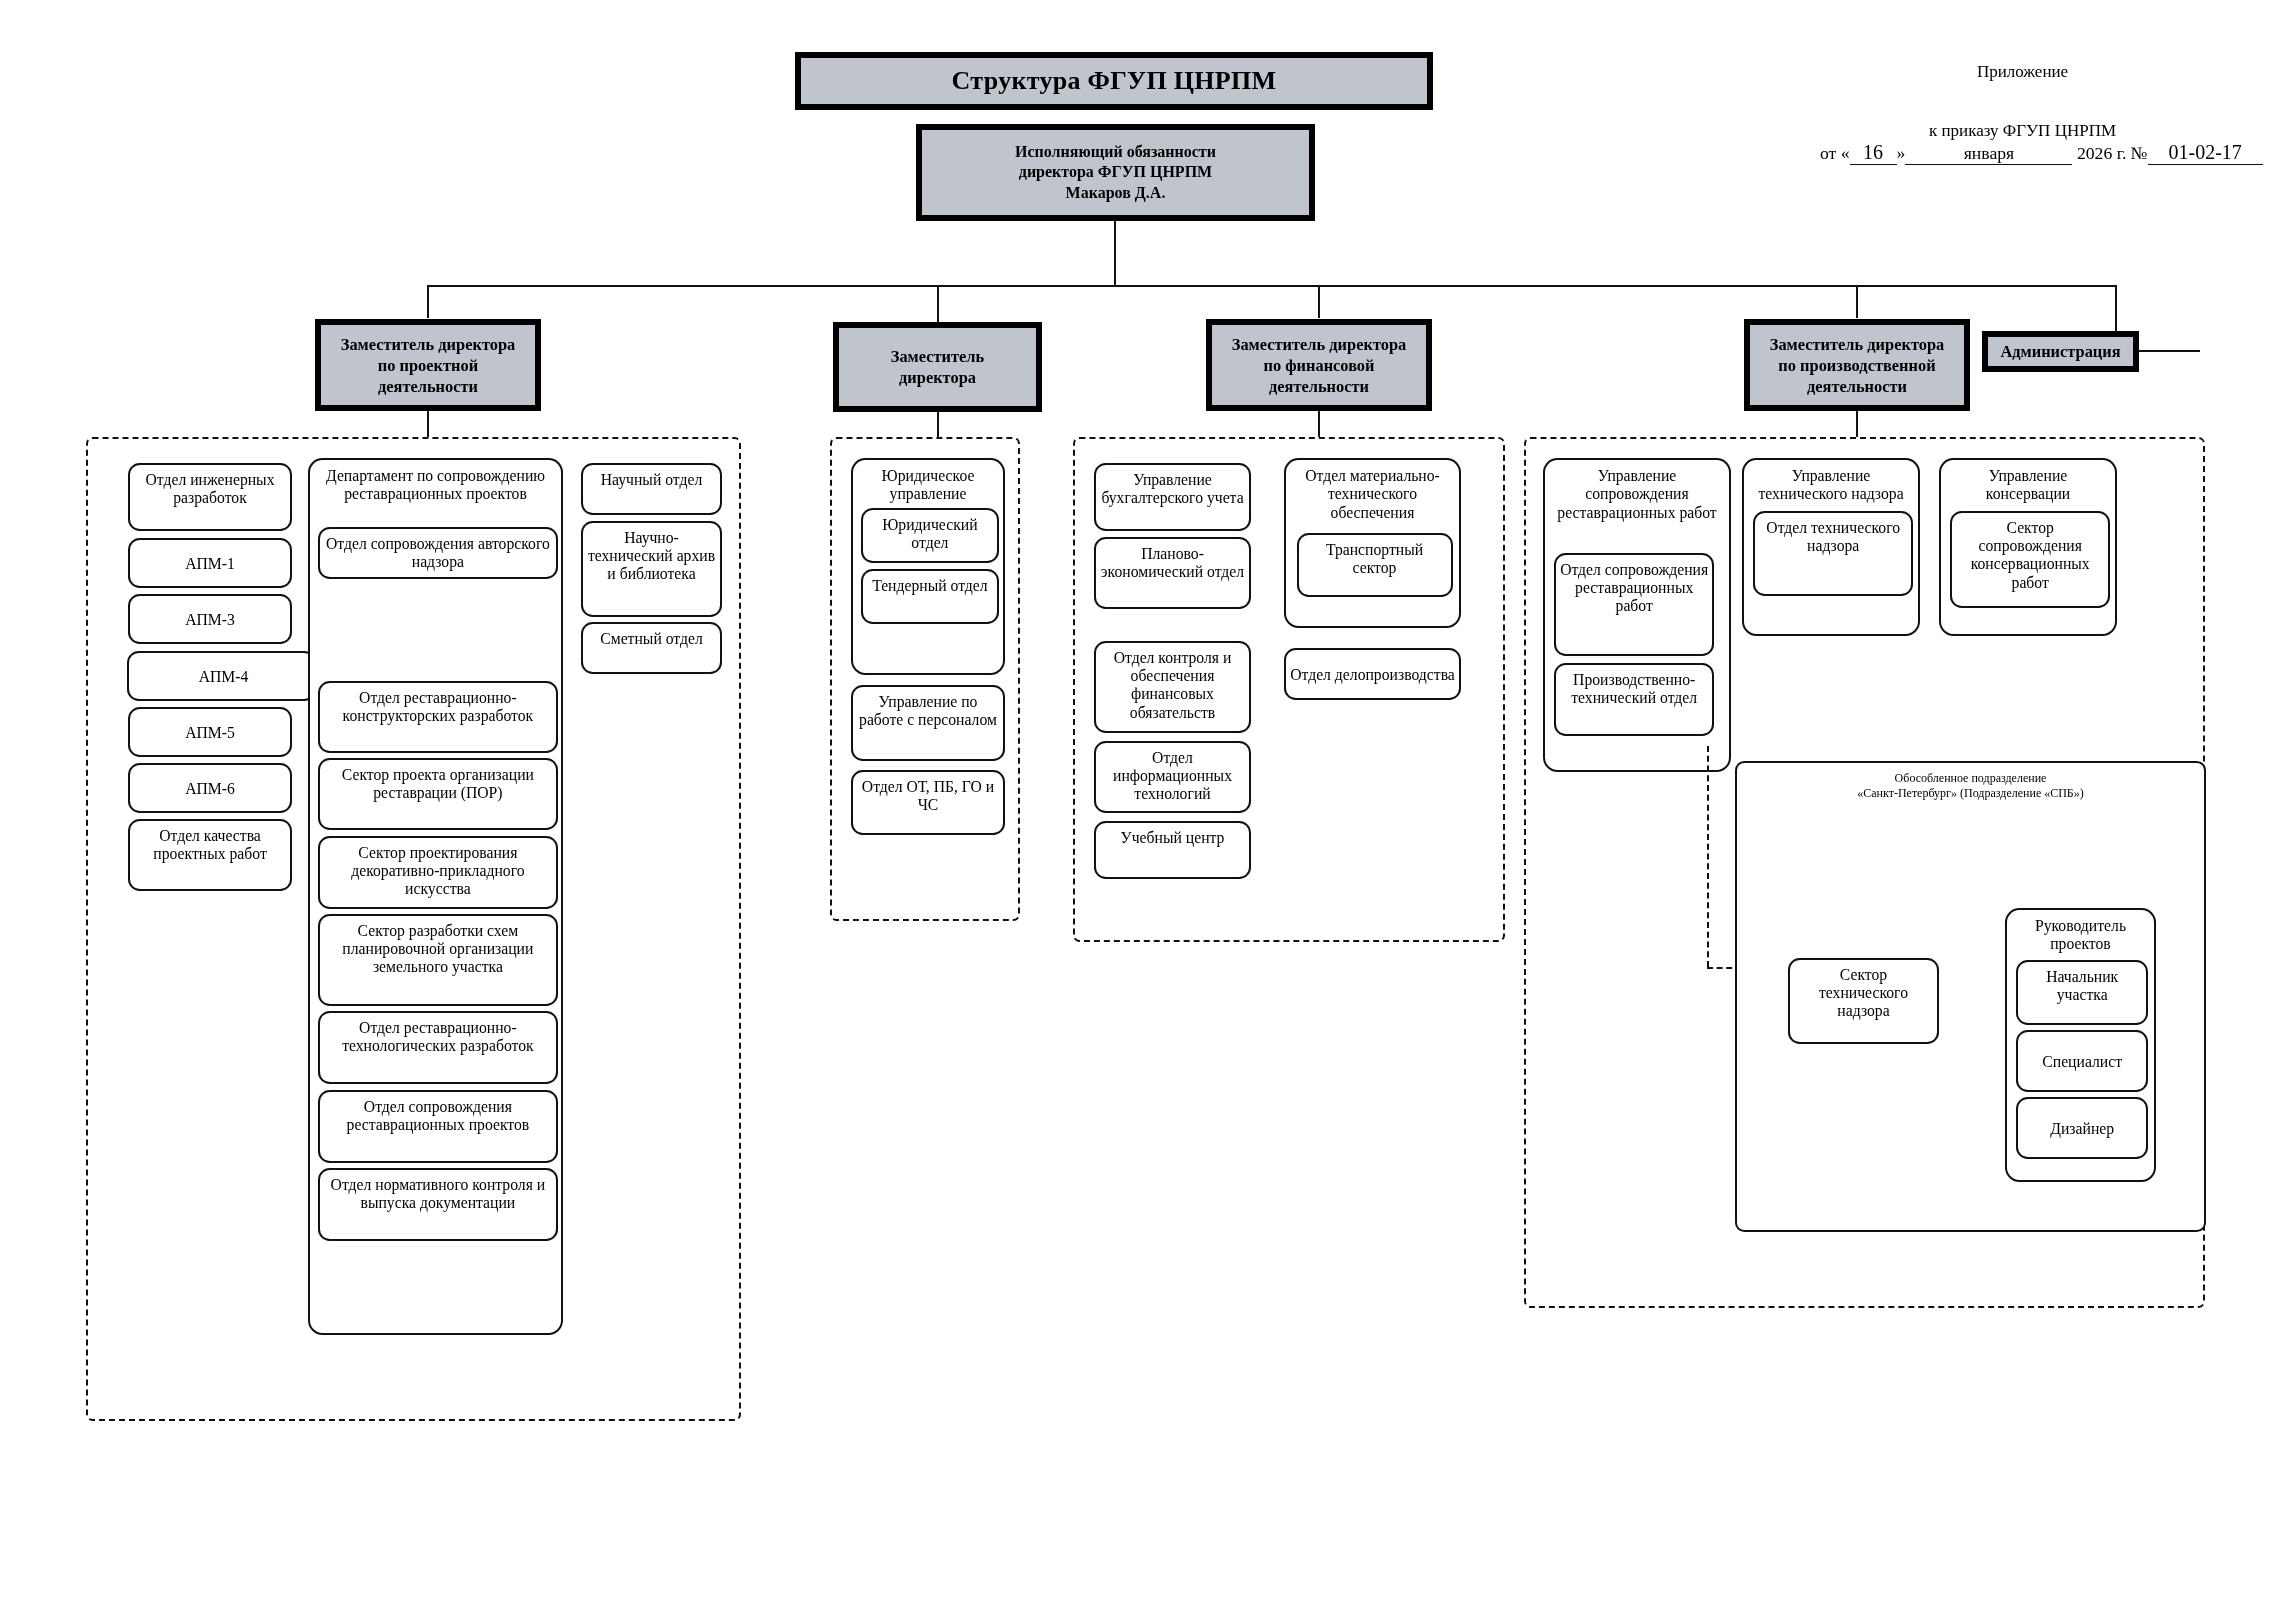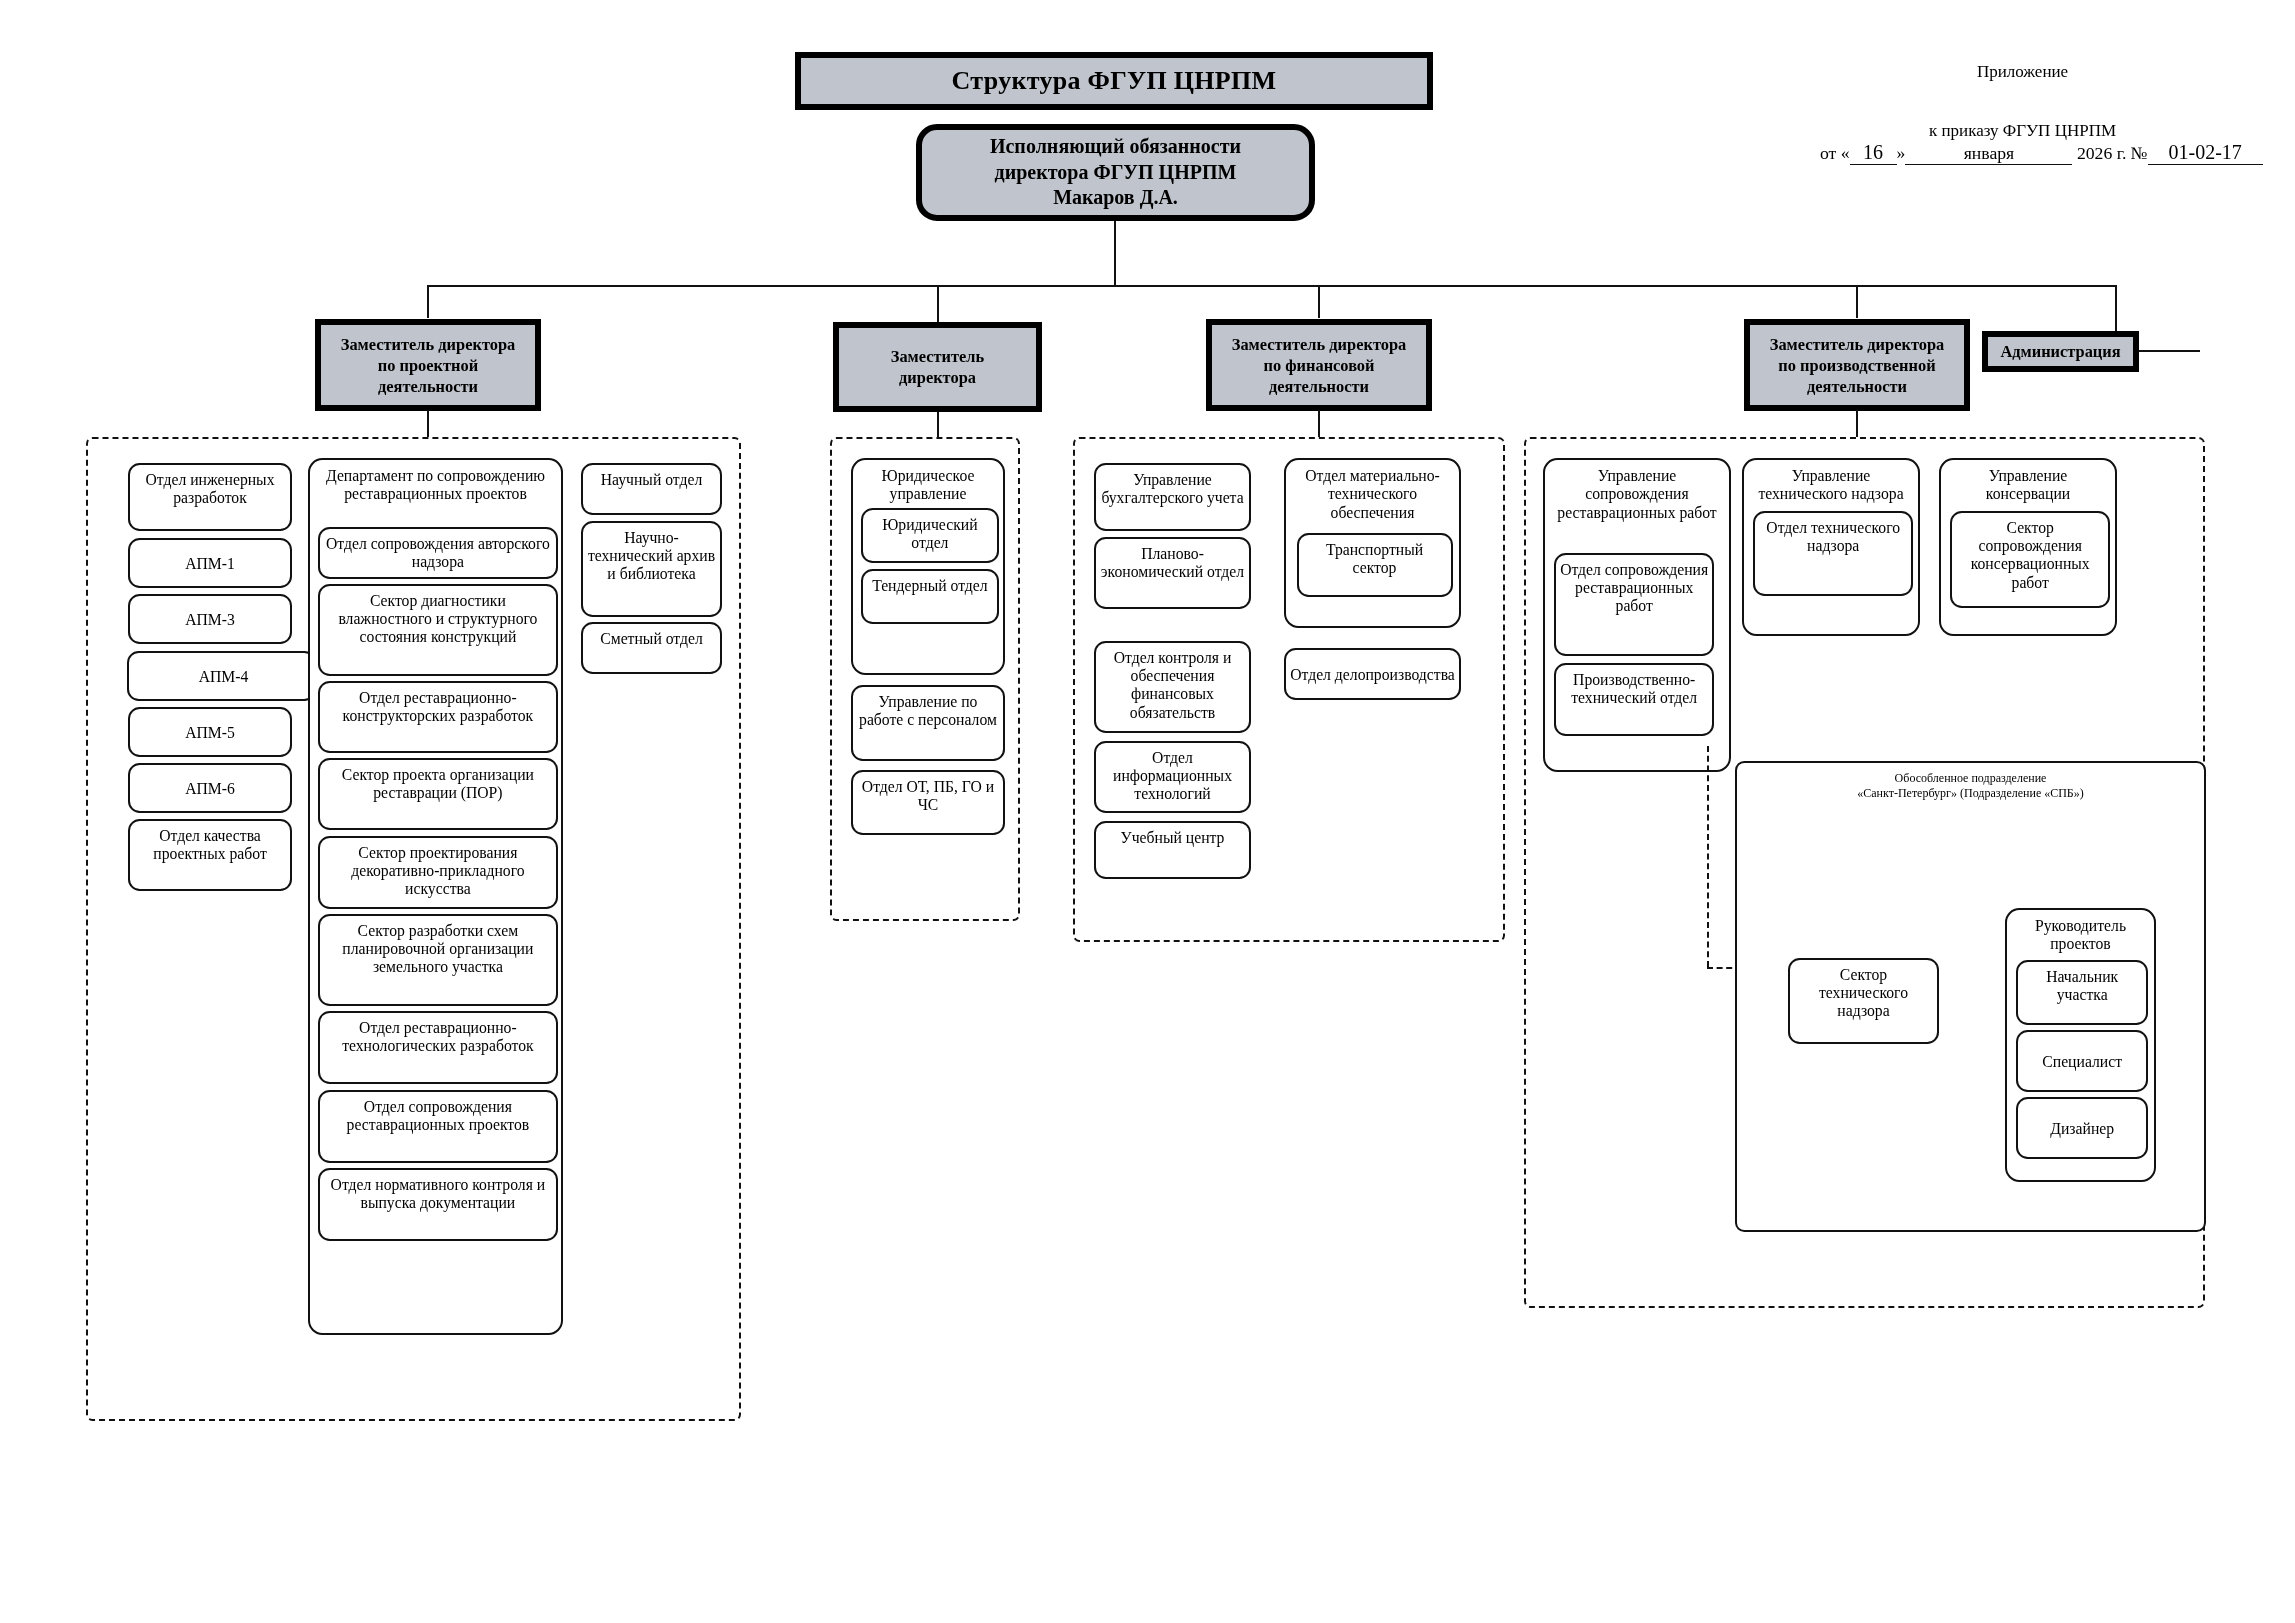--- a/index.html
+++ b/index.html
@@ -11,21 +11,21 @@
   .abs{position:absolute;box-sizing:border-box;}
 
   
   .shaded{
     background:#c0c4cc;
     border:6px solid #000000;
     display:flex;align-items:center;justify-content:center;
     text-align:center;font-weight:bold;line-height:1.28;
   }
   #title-box{left:795px;top:52px;width:638px;height:58px;font-size:26px;letter-spacing:0.3px;}
-  #director-box{left:916px;top:124px;width:399px;height:97px;font-size:20px;padding:2.6px 5.2px;border-radius:21px;}
+  #director-box{left:916px;top:124px;width:399px;height:97px;font-size:16px;padding:2.6px 5.2px;}
   #director-box .dl{display:block;}
 
   .deputy{font-size:16.4px;padding:3.9px 6.5px;}
   #dep1{left:315px;top:319px;width:226px;height:92px;}
   #dep2{left:833px;top:322px;width:209px;height:90px;}
   #dep3{left:1206px;top:319px;width:226px;height:92px;}
   #dep4{left:1744px;top:319px;width:226px;height:92px;}
   #admin-box{left:1982px;top:331px;width:157px;height:41px;font-size:16.4px;}
 
   
@@ -148,21 +148,20 @@
 <div class="abs node ctr" style="left:128px;top:538px;width:164px;height:50px;">АПМ-1</div>
 <div class="abs node ctr" style="left:128px;top:594px;width:164px;height:50px;">АПМ-3</div>
 <div class="abs node ctr" style="left:127px;top:651px;width:189px;height:50px;padding-left:8px;">АПМ-4</div>
 <div class="abs node ctr" style="left:128px;top:707px;width:164px;height:50px;">АПМ-5</div>
 <div class="abs node ctr" style="left:128px;top:763px;width:164px;height:50px;">АПМ-6</div>
 <div class="abs node" style="left:128px;top:819px;width:164px;height:72px;">Отдел качества проектных работ</div>
 
 <div class="abs container-node" style="left:308px;top:458px;width:255px;height:877px;">
   <div class="hdr">Департамент по сопровождению реставрационных проектов</div>
   <div class="abs node" style="left:7.9px;top:67px;width:240px;height:52px;">Отдел сопровождения авторского надзора</div>
-  <div class="abs node" style="left:7.9px;top:124px;width:240px;height:92px;">Сектор диагностики влажностного и структурного состояния конструкций</div>
   <div class="abs node" style="left:7.9px;top:221px;width:240px;height:72px;">Отдел реставрационно-конструкторских разработок</div>
   <div class="abs node" style="left:7.9px;top:298px;width:240px;height:72px;">Сектор проекта организации реставрации (ПОР)</div>
   <div class="abs node" style="left:7.9px;top:376px;width:240px;height:73px;">Сектор проектирования декоративно-прикладного искусства</div>
   <div class="abs node" style="left:7.9px;top:454px;width:240px;height:92px;">Сектор разработки схем планировочной организации земельного участка</div>
   <div class="abs node" style="left:7.9px;top:630px;width:240px;height:73px;">Отдел сопровождения реставрационных проектов</div>
   <div class="abs node" style="left:7.9px;top:551px;width:240px;height:73px;">Отдел реставрационно-технологических разработок</div>
   <div class="abs node" style="left:7.9px;top:708px;width:240px;height:73px;">Отдел нормативного контроля и выпуска документации</div>
 </div>
 
 <div class="abs node" style="left:581px;top:463px;width:141px;height:52px;">Научный отдел</div>

